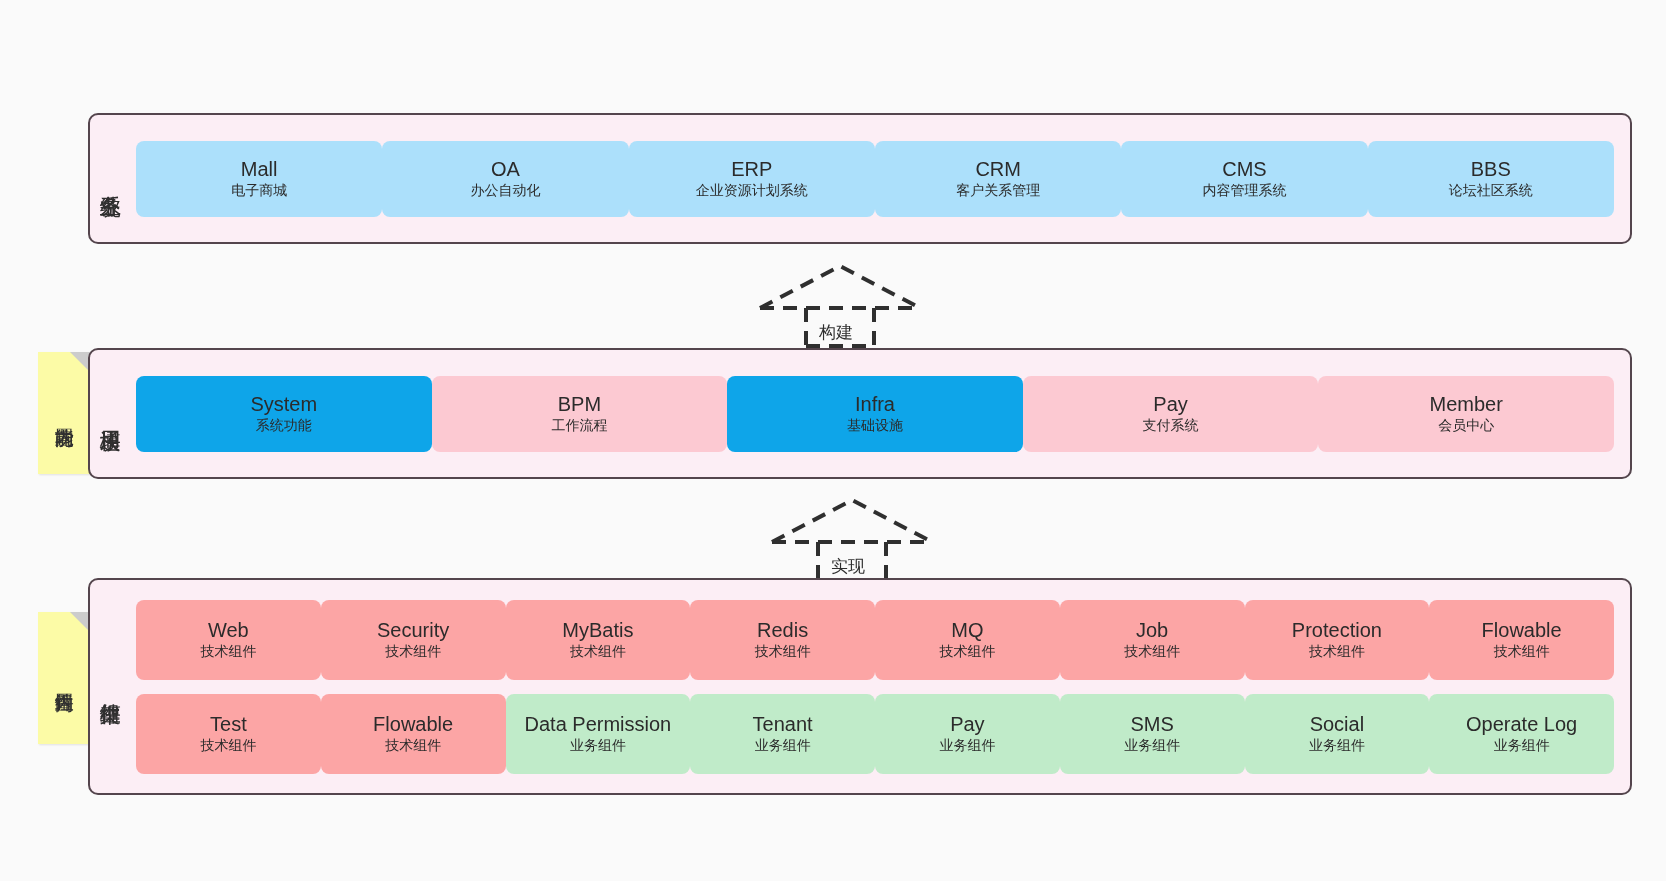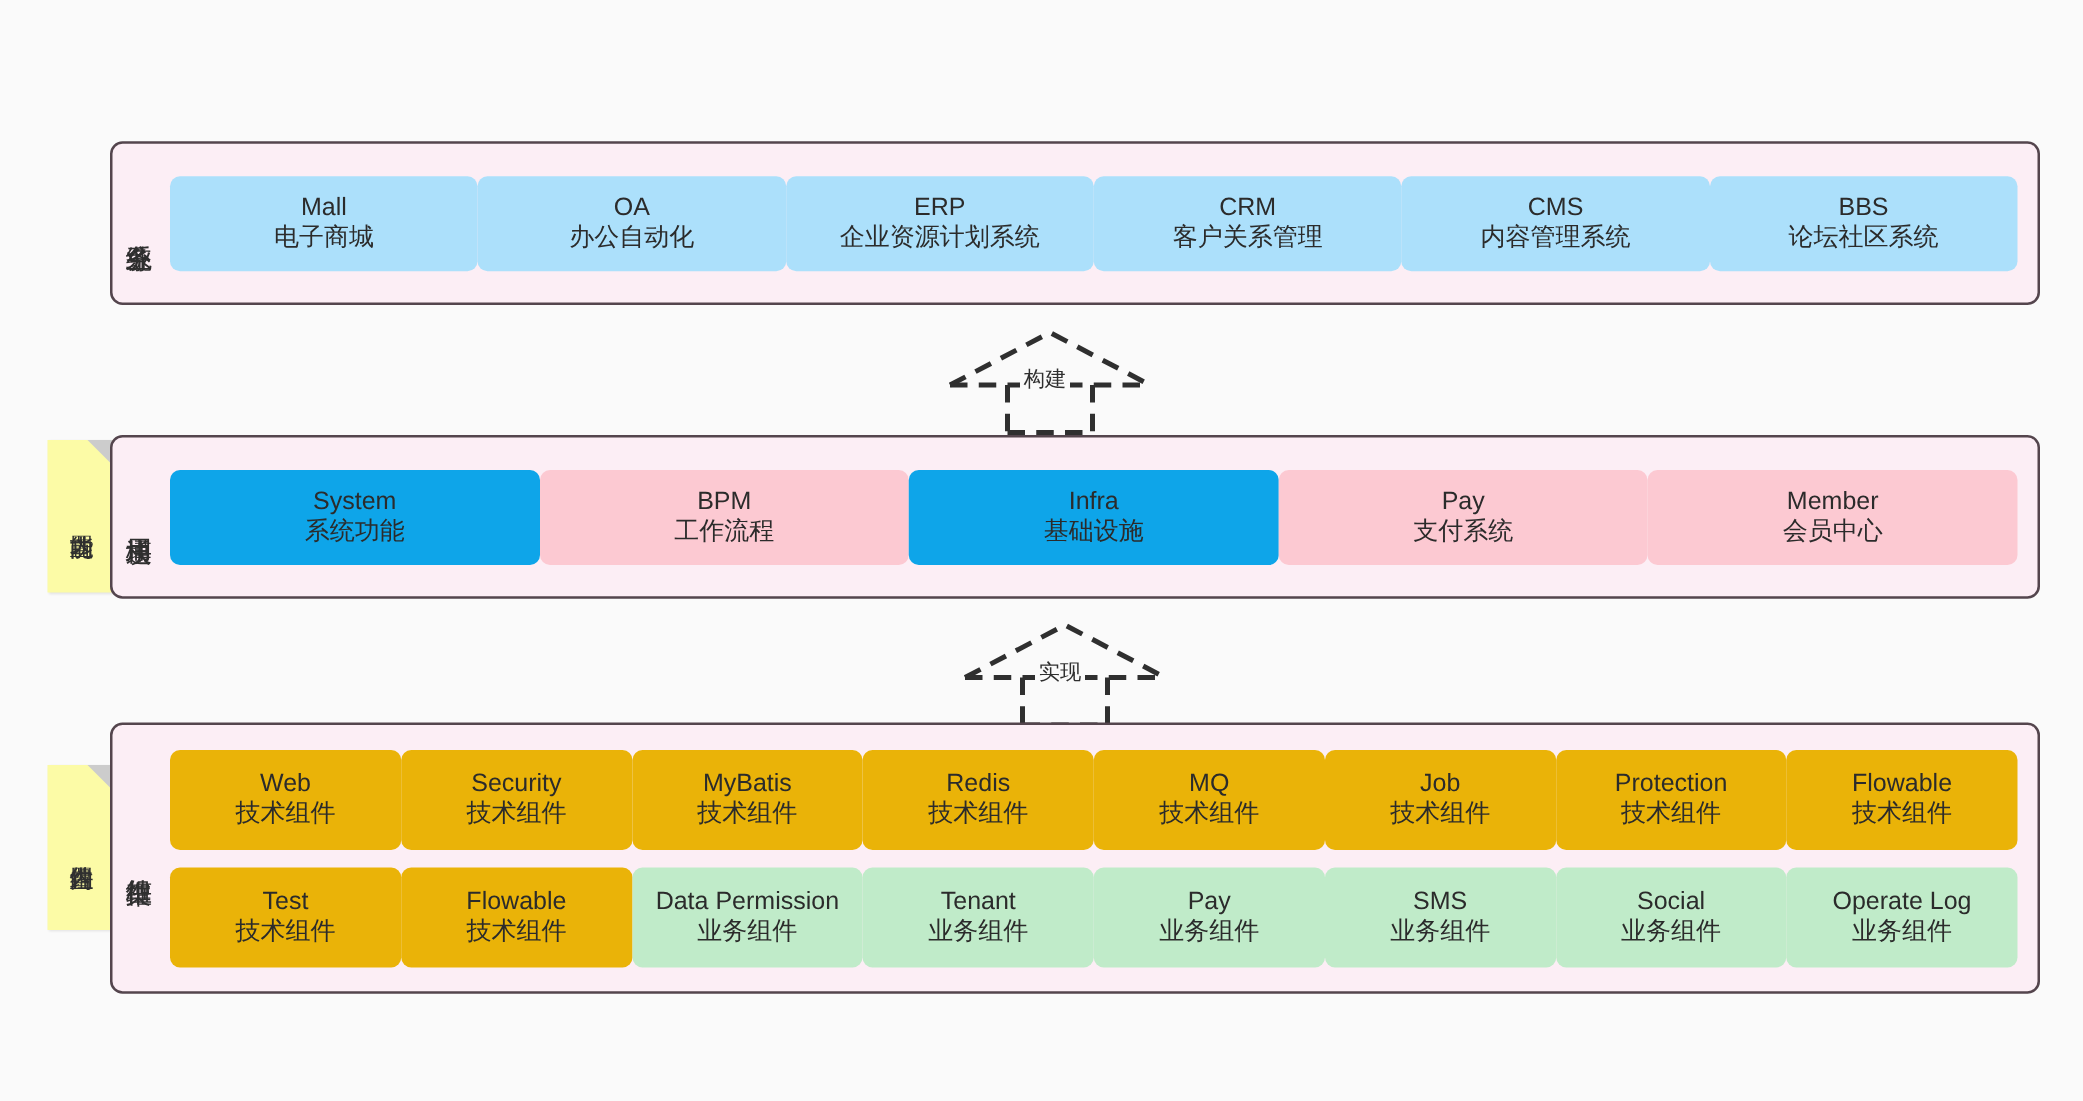--- a/index.html
+++ b/index.html
@@ -80,29 +80,29 @@
     text-align: center;
     color: #2b2b2b;
     padding: 6px 4px;
     line-height: 1.18;
   }
   .card .en {
     font-size: 20px;
     white-space: normal;
   }
   .card .cn {
-    font-size: 20px;
+    font-size: 14px;
     text-align: center;
   }
 
   
   .c-blue       { background: #ace0fb; }
   .c-red        { background: #0ea5e9; }
   .c-pink       { background: #fcc9d2; }
-  .c-green      { background: #eab308; }
+  .c-green      { background: #fca5a5; }
   .c-lightgreen { background: #c0ebc9; }
 
   
   #layer-business  { left: 88px;  top: 113px; width: 1544px; height: 131px; }
   #layer-business .card { height: 76px; }
 
   #layer-common    { left: 88px;  top: 348px; width: 1544px; height: 131px; }
   #layer-common .card { height: 76px; }
 
   #layer-framework { left: 88px;  top: 578px; width: 1544px; height: 217px; }
@@ -141,20 +141,21 @@
   }
   .arrow svg { display: block; overflow: visible; }
   .arrow-label {
     position: absolute;
     font-size: 17px;
     color: #2f2f2f;
     background: #fafafa;
     padding: 0 3px;
     white-space: nowrap;
     user-select: none;
+    margin-top: 29px;
   }
   #arrow-build  { left: 750px; top: 258px; width: 180px; height: 90px; }
   #arrow-build .arrow-label  { left: 66px; top: 34px; }
   #arrow-impl   { left: 762px; top: 492px; width: 180px; height: 90px; }
   #arrow-impl  .arrow-label  { left: 66px; top: 34px; }
 </style>
 </head>
 <body>
 
 <div id="canvas">

